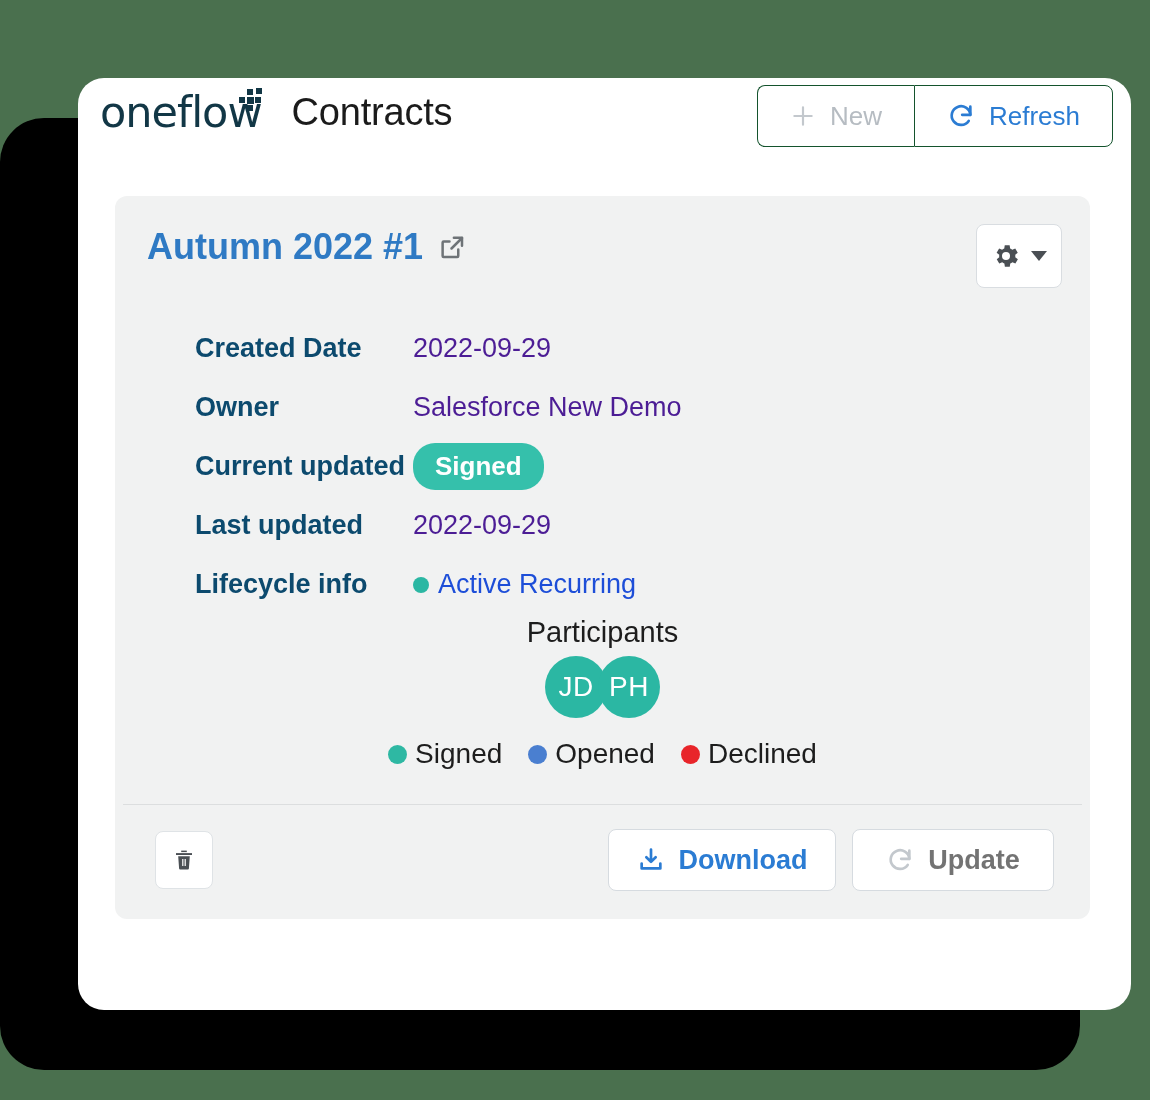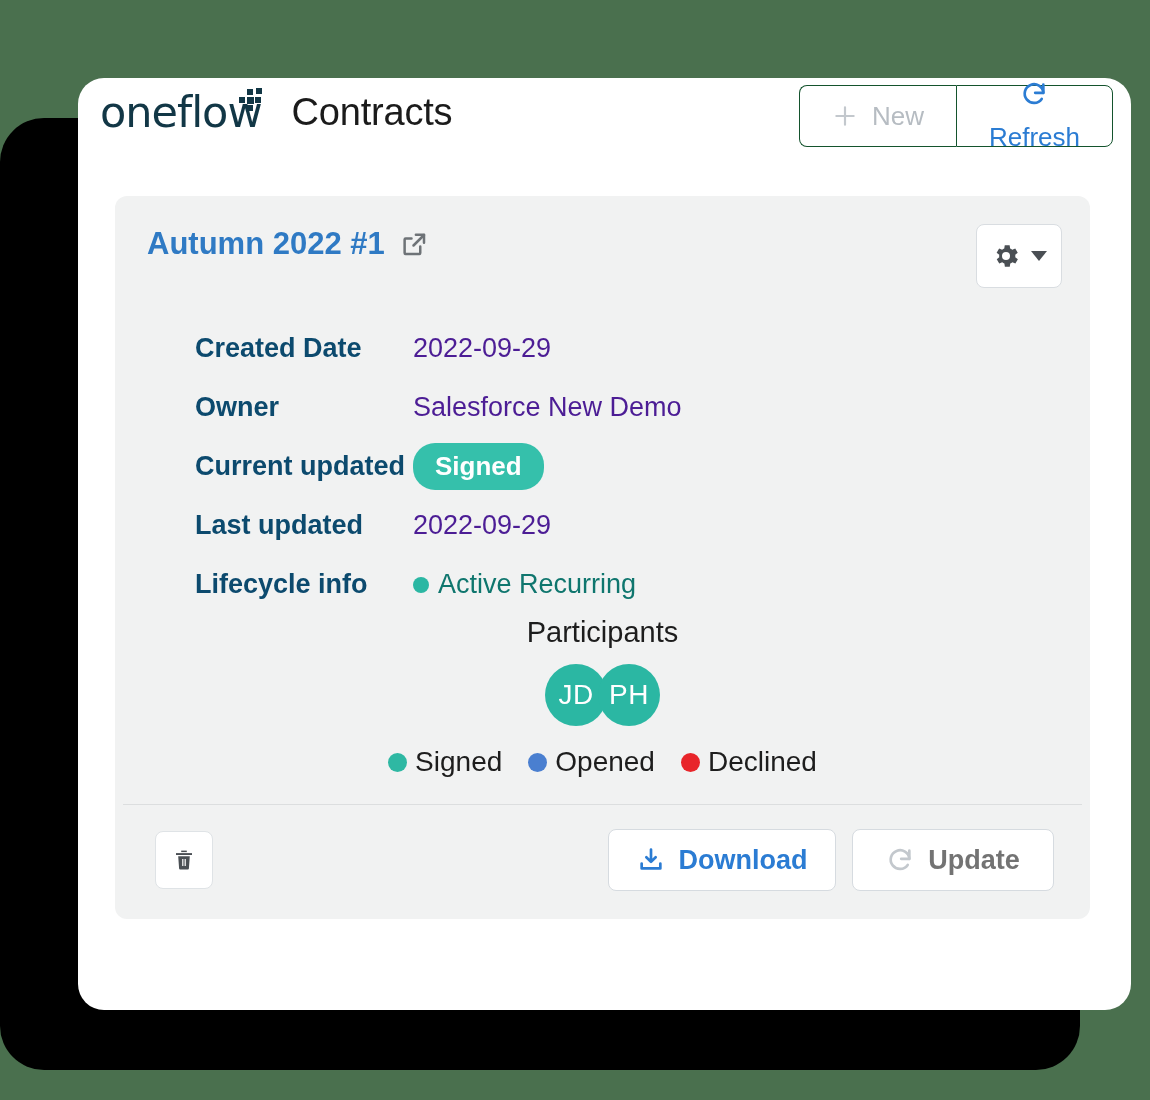--- a/index.html
+++ b/index.html
@@ -51,38 +51,38 @@
     position:absolute; right:18px; top:7px;
     display:flex;
   }
   .hbtn {
     height:62px; display:flex; align-items:center; justify-content:center;
     gap:14px; padding:0 32px;
     border:1px solid #14532d; background:#ffffff;
     font-size:26px;
   }
   .hbtn.left  { border-radius:8px 0 0 8px; border-right:none; }
-  .hbtn.right { border-radius:0 8px 8px 0;flex-direction:column; }
+  .hbtn.right { border-radius:0 8px 8px 0; }
   .hbtn.disabled { color:#b6bcc2; }
   .hbtn.primary  { color:#2b7cd3; font-weight:500; }
   .ic { display:inline-flex; align-items:center; justify-content:center; }
 
   
   .card {
     position:absolute; left:37px; top:118px;
     width:975px; height:723px;
     background:#f1f2f2; border-radius:12px;
   }
 
   .card-title-row {
     position:absolute; left:32px; top:30px; right:28px; height:70px;
   }
   .card-title {
     display:inline-flex; align-items:center; gap:14px;
-    font-size:31px; font-weight:700; color:#2f7ac4;
+    font-size:36px; font-weight:700; color:#2f7ac4;
     cursor:pointer;
   }
   .gear-btn {
     position:absolute; right:0; top:-2px;
     width:86px; height:64px;
     background:#ffffff; border:1px solid #d9dde1; border-radius:8px;
     display:flex; align-items:center; justify-content:center; gap:10px;
   }
   .caret {
     width:0; height:0; border-left:8px solid transparent;
@@ -100,25 +100,25 @@
   .dvalue { font-size:27px; color:#4c1d95; }
   .badge {
     display:inline-flex; align-items:center; justify-content:center;
     background:#35c0ab; color:#ffffff; font-weight:700; font-size:26px;
     padding:8px 22px; border-radius:22px;
   }
   .dot {
     display:inline-block; width:16px; height:16px; border-radius:50%;
     margin-right:9px; vertical-align:middle;
   }
-  .lifeval { display:inline-flex; align-items:center; font-size:27px; color:#0f766e; }
+  .lifeval { display:inline-flex; align-items:center; font-size:27px; color:#1d4ed8; }
 
   
   .participants { position:absolute; left:0; top:420px; width:100%; text-align:center; }
-  .ptitle { font-size:29px; color:#1d1d1d; margin-bottom:15px; }
+  .ptitle { font-size:29px; color:#1d1d1d; margin-bottom:7px; }
   .avatars { display:flex; justify-content:center; align-items:center; }
   .avatar {
     width:62px; height:62px; border-radius:50%;
     background:#2bb7a3; color:#ffffff;
     display:flex; align-items:center; justify-content:center;
     font-size:28px; letter-spacing:0.5px;
   }
   .avatar + .avatar { margin-left:-9px;text-align:right; }
   .legend {
     margin-top:20px; display:flex; justify-content:center; align-items:center; gap:26px;

